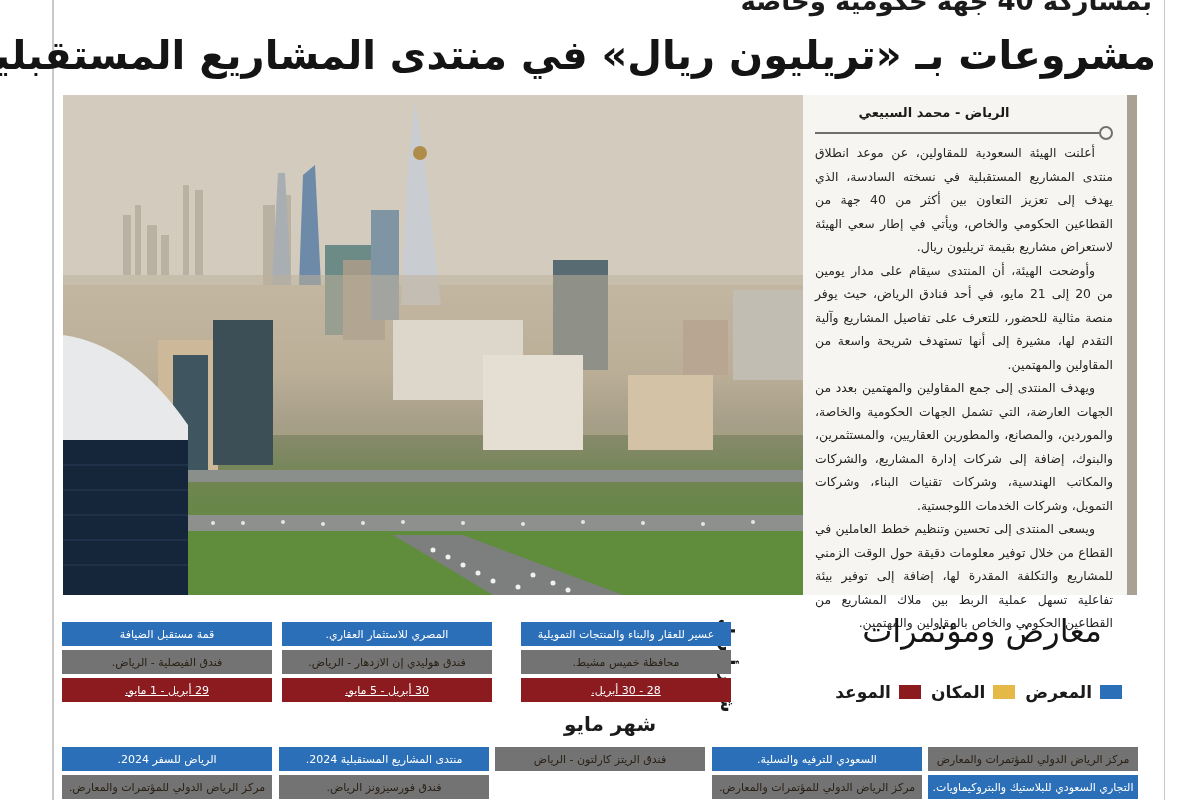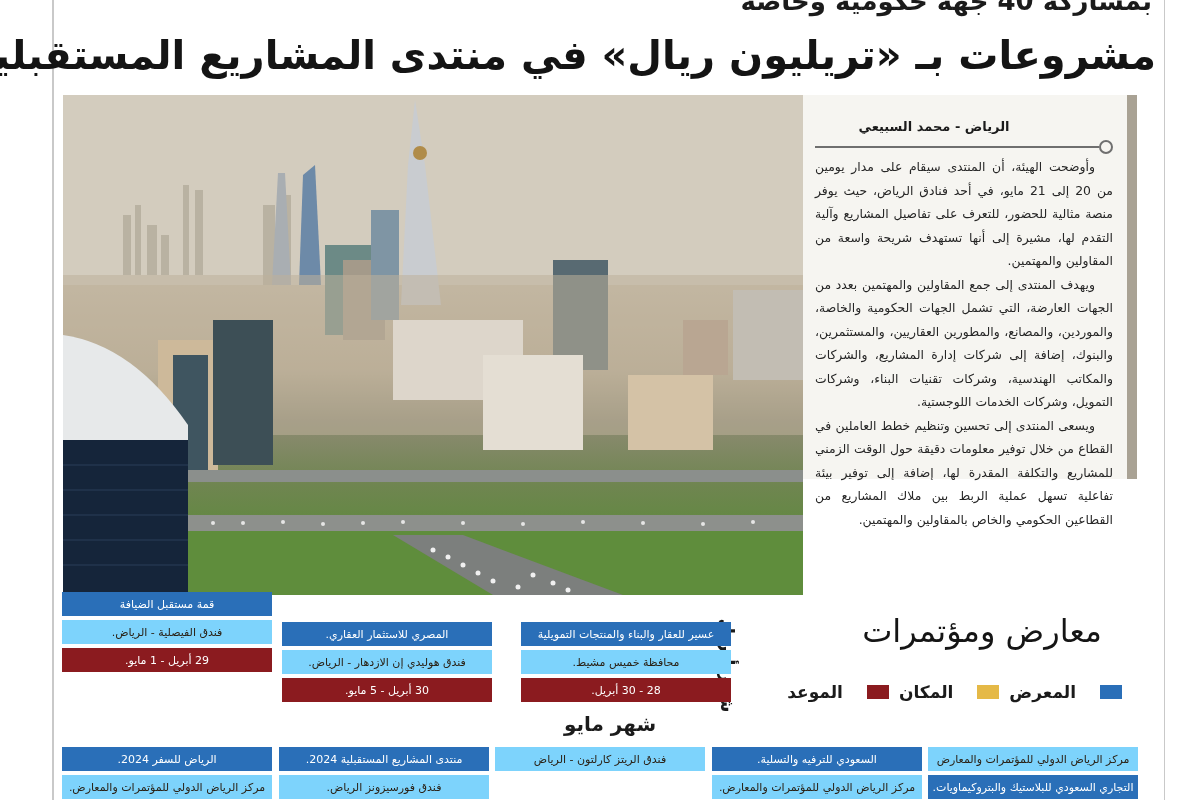--- a/index.html
+++ b/index.html
@@ -23,24 +23,24 @@
 
   
   .photo {
     position: absolute; left: 63px; top: 95px; width: 740px; height: 500px; overflow: hidden;
     background: linear-gradient(180deg, #d4cdbf 0%, #cfc6b4 30%, #c2b6a0 45%, #b9ad95 55%, #8e8b74 65%, #6f8550 78%, #5d8a3c 90%, #4f7a33 100%);
   }
   .photo svg { position: absolute; left: 0; top: 0; }
 
   
   .article {
-    position: absolute; left: 803px; top: 95px; width: 334px; height: 384px;
+    position: absolute; left: 803px; top: 95px; width: 334px; height: 500px;
     background: rgba(246,244,240,0.95);
     border-right: 10px solid #a9a294;
-    direction: rtl; padding: 22px 14px 0 12px;
+    direction: rtl; padding: 8px 14px 0 12px;
   }
   .byline {
     text-align: center; font-weight: bold; font-size: 13px; color: #1b1b1b; margin-right: 60px;
     line-height: 20px;
   }
   .byline-rule { position: relative; height: 16px; margin-top: 2px; }
   .byline-rule .line { position: absolute; right: 14px; left: 0; top: 7px; height: 2px; background: #6f6f6f; }
   .byline-rule .circle { position: absolute; right: 0; top: 1px; width: 14px; height: 14px; border: 2px solid #6f6f6f; border-radius: 50%; background: #f6f4f0; }
   .body-text p {
     font-size: 12.4px; line-height: 23.5px; color: #262626; text-align: justify; text-indent: 18px;
@@ -49,39 +49,39 @@
   
   .events-title {
     position: absolute; top: 612px; right: 98px; direction: rtl;
     font-weight: normal; font-size: 32px; color: #151515; white-space: nowrap;
   }
   .legend {
     position: absolute; top: 682px; right: 78px; direction: rtl; display: flex; align-items: center; gap: 10px;
     font-weight: bold; font-size: 17px; color: #1b1b1b; white-space: nowrap;
   }
   .legend .sw { width: 22px; height: 14px; display: inline-block; }
-  .legend .item { display: flex; align-items: center; gap: 24px; }
+  .legend .item { display: flex; align-items: center; gap: 8px; }
 
   .month-vertical {
     position: absolute; left: 702px; top: 630px; width: 50px; height: 70px;
     display: flex; align-items: center; justify-content: center;
   }
   .month-vertical span {
     display: inline-block; transform: rotate(90deg); white-space: nowrap; direction: rtl;
     font-weight: bold; font-size: 18px; color: #1b1b1b;
   }
 
   .event-col { position: absolute; width: 210px; }
   .cell {
     height: 24px; margin-bottom: 4px; display: flex; align-items: center; justify-content: center;
     direction: rtl; font-size: 11px; white-space: nowrap; overflow: hidden;
   }
   .cell.exhibit { background: #2a6fb8; color: #ffffff; }
-  .cell.venue { background: #7dd3fc; color: #2a2115; }
-  .cell.date { background: #8b1b1f; color: #ffffff; }
+  .cell.venue { background: #737373; color: #2a2115; }
+  .cell.date { background: #8b1b1f; color: #ffffff; text-decoration: underline; }
 
   .may-title {
     position: absolute; top: 712px; left: 540px; width: 140px; text-align: center; direction: rtl;
     font-weight: bold; font-size: 20px; color: #1b1b1b;
   }
 </style>
 </head>
 <body>
 
 <div class="page-border-left"></div>
@@ -171,20 +171,21 @@
   </svg>
 </div>
 
 <div class="article">
   <div class="byline">الرياض - محمد السبيعي</div>
   <div class="byline-rule">
     <span class="circle"></span>
     <span class="line"></span>
   </div>
   <div class="body-text">
+    <p>أعلنت الهيئة السعودية للمقاولين، عن موعد انطلاق منتدى المشاريع المستقبلية في نسخته السادسة، الذي يهدف إلى تعزيز التعاون بين أكثر من 40 جهة من القطاعين الحكومي والخاص، ويأتي في إطار سعي الهيئة لاستعراض مشاريع بقيمة تريليون ريال.</p>
     <p>وأوضحت الهيئة، أن المنتدى سيقام على مدار يومين من 20 إلى 21 مايو، في أحد فنادق الرياض، حيث يوفر منصة مثالية للحضور، للتعرف على تفاصيل المشاريع وآلية التقدم لها، مشيرة إلى أنها تستهدف شريحة واسعة من المقاولين والمهتمين.</p>
     <p>ويهدف المنتدى إلى جمع المقاولين والمهتمين بعدد من الجهات العارضة، التي تشمل الجهات الحكومية والخاصة، والموردين، والمصانع، والمطورين العقاريين، والمستثمرين، والبنوك، إضافة إلى شركات إدارة المشاريع، والشركات والمكاتب الهندسية، وشركات تقنيات البناء، وشركات التمويل، وشركات الخدمات اللوجستية.</p>
     <p>ويسعى المنتدى إلى تحسين وتنظيم خطط العاملين في القطاع من خلال توفير معلومات دقيقة حول الوقت الزمني للمشاريع والتكلفة المقدرة لها، إضافة إلى توفير بيئة تفاعلية تسهل عملية الربط بين ملاك المشاريع من القطاعين الحكومي والخاص بالمقاولين والمهتمين.</p>
   </div>
 </div>
 
 <div class="events-title">معارض ومؤتمرات</div>
 
 <div class="legend">
   <div class="item">
@@ -208,21 +209,21 @@
 <div class="event-col" style="left:502px; top:622px;margin-left:19px;">
   <div class="cell exhibit">عسير للعقار والبناء والمنتجات التمويلية</div>
   <div class="cell venue">محافظة خميس مشيط.</div>
   <div class="cell date">28 - 30 أبريل.</div>
 </div>
 <div class="event-col" style="left:282px; top:622px;">
   <div class="cell exhibit">المصري للاستثمار العقاري.</div>
   <div class="cell venue">فندق هوليدي إن الازدهار - الرياض.</div>
   <div class="cell date">30 أبريل - 5 مايو.</div>
 </div>
-<div class="event-col" style="left:62px; top:592px;">
+<div class="event-col" style="left:62px; top:622px;">
   <div class="cell exhibit">قمة مستقبل الضيافة</div>
   <div class="cell venue">فندق الفيصلية - الرياض.</div>
   <div class="cell date">29 أبريل - 1 مايو.</div>
 </div>
 
 <div class="may-title">شهر مايو</div>
 
 <div class="event-col" style="left:928px; top:747px;">
   <div class="cell venue">مركز الرياض الدولي للمؤتمرات والمعارض</div>
   <div class="cell exhibit">التجاري السعودي للبلاستيك والبتروكيماويات.</div>

